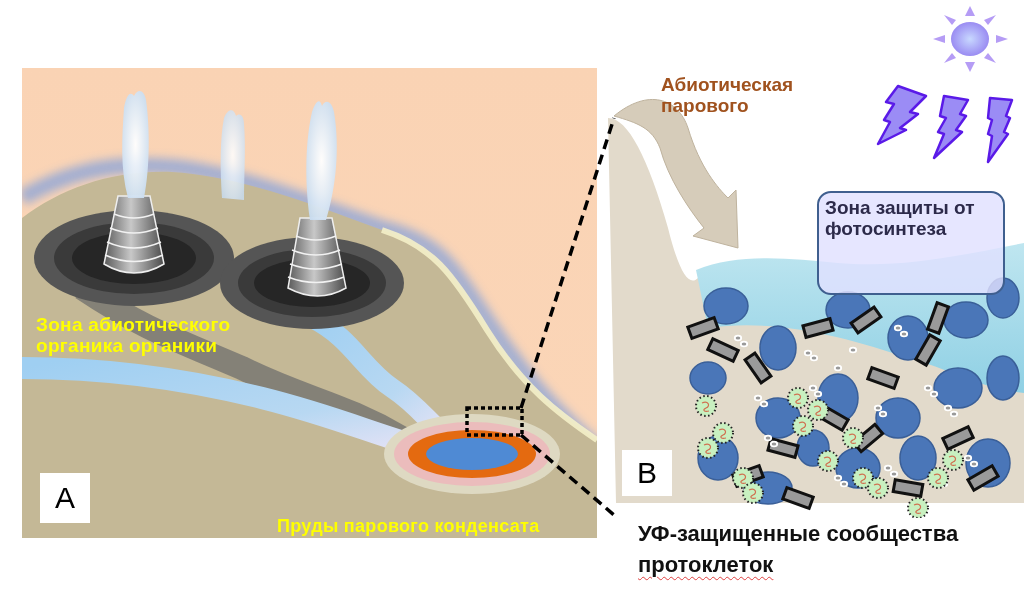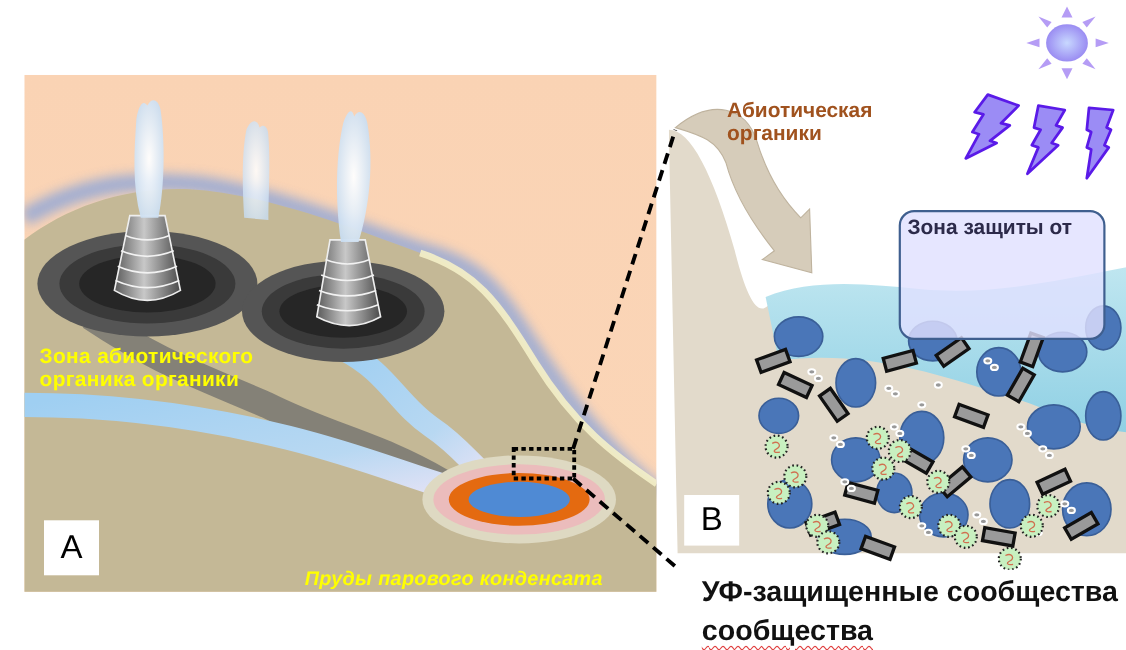--- a/index.html
+++ b/index.html
@@ -1,24 +1,24 @@
 <!DOCTYPE html>
 <html><head>
 <meta charset="utf-8">
 <style>
   html, body { margin: 0; padding: 0; background: #ffffff; }
   body { width: 1024px; height: 591px; position: relative; overflow: hidden; font-family: "Liberation Sans", sans-serif; }
   .abs { position: absolute; }
   svg { position: absolute; left: 0; top: 0; }
   .lbl { position: absolute; font-weight: bold; line-height: 1.12; white-space: nowrap; }
   .yellow { color: #ffff00; font-size: 19px; letter-spacing: 0.3px; }
-  .brown { color: #a0521e; font-size: 19px; margin-top: 16px; }
-  .zone-box { position: absolute; left: 817px; top: 191px; width: 188px; height: 118px; border: 2px solid #3f5f8f; border-radius: 14px; background: rgba(225,225,255,0.82); box-sizing: border-box; padding: 4px 0 0 6px; color: #2c2a4a; font-weight: bold; font-size: 19px; line-height: 1.12; }
+  .brown { color: #a0521e; font-size: 19px; }
+  .zone-box { position: absolute; left: 817px; top: 191px; width: 188px; height: 104px; border: 2px solid #3f5f8f; border-radius: 14px; background: rgba(225,225,255,0.82); box-sizing: border-box; padding: 4px 0 0 6px; color: #2c2a4a; font-weight: bold; font-size: 19px; line-height: 1.12; }
   .panel-letter { position: absolute; background: #ffffff; color: #000; font-size: 30px; display: flex; align-items: center; justify-content: center; }
-  .bottom-title { position: absolute; left: 638px; top: 519px; color: #111; font-weight: bold; font-size: 26px; line-height: 1.4; }
+  .bottom-title { position: absolute; left: 638px; top: 519px; color: #111; font-weight: bold; font-size: 22px; line-height: 1.4; }
   .bottom-title .u { text-decoration: underline wavy #e04040; text-decoration-thickness: 1px; text-underline-offset: 4px; }
 </style>
 </head>
 <body>
 
 <div class="abs" style="left:22px;top:68px;width:575px;height:470px;overflow:hidden;">
   <svg width="575" height="482" viewBox="0 0 575 482">
     <defs>
       <linearGradient id="skyG" x1="0" y1="0" x2="0" y2="1">
         <stop offset="0" stop-color="#fad3b4"></stop>
@@ -76,21 +76,21 @@
       <ellipse cx="450" cy="386" rx="64" ry="24" fill="#e46a10"></ellipse>
       <ellipse cx="450" cy="386" rx="46" ry="16" fill="#4f8ad4"></ellipse>
     </g>
 
     <rect x="445" y="340" width="55" height="27" fill="none" stroke="#000" stroke-width="3.5" stroke-dasharray="4 3"></rect>
   </svg>
   <div class="lbl yellow" style="left:14px;top:246px;">
     <div>Зона абиотического</div>
     <div>органика органики</div>
   </div>
-  <div class="lbl yellow" style="left:255px;top:448px;font-size:18px;font-style:italic;">Пруды парового конденсата</div>
+  <div class="lbl yellow" style="left:255px;top:448px;font-size:18px;">Пруды парового конденсата</div>
   <div class="panel-letter" style="left:18px;top:405px;width:50px;height:50px;">A</div>
 </div>
 
 <div class="abs" style="left:608px;top:88px;width:416px;height:430px;">
   <svg width="416" height="430" viewBox="0 0 416 430">
     <defs>
       <linearGradient id="waterG" x1="0" y1="0" x2="0" y2="1">
         <stop offset="0" stop-color="#bfe6f0"></stop>
           <stop offset="1" stop-color="#8fd0e4"></stop>
       </linearGradient>
@@ -293,21 +293,22 @@
   </g>
   <g fill="#9b8cf5" stroke="#5a1ae8" stroke-width="2.5" stroke-linejoin="round">
     <polygon points="898,86 926,96 910,112 918,114 900,128 906,130 878,144 890,122 884,120 894,104 886,102"></polygon>
     <polygon points="944,96 968,100 960,114 966,116 956,130 962,132 934,158 944,134 938,132 946,118 940,116"></polygon>
     <polygon points="990,98 1012,100 1006,116 1010,118 1004,132 1008,134 988,162 992,136 988,134 992,120 988,118"></polygon>
   </g>
 </svg>
 
 <div class="lbl brown" style="left:661px;top:74px;">
   <div>Абиотическая</div>
-  <div>органики</div>
+  <div>парового</div>
 </div>
 <div class="zone-box">
   <div>Зона защиты от</div>
+  <div>фотосинтеза</div>
 </div>
 <div class="bottom-title">
   <div>УФ-защищенные сообщества</div>
-  <div><span class="u">сообщества</span></div>
+  <div><span class="u">протоклеток</span></div>
 </div>
 
 </body></html>

